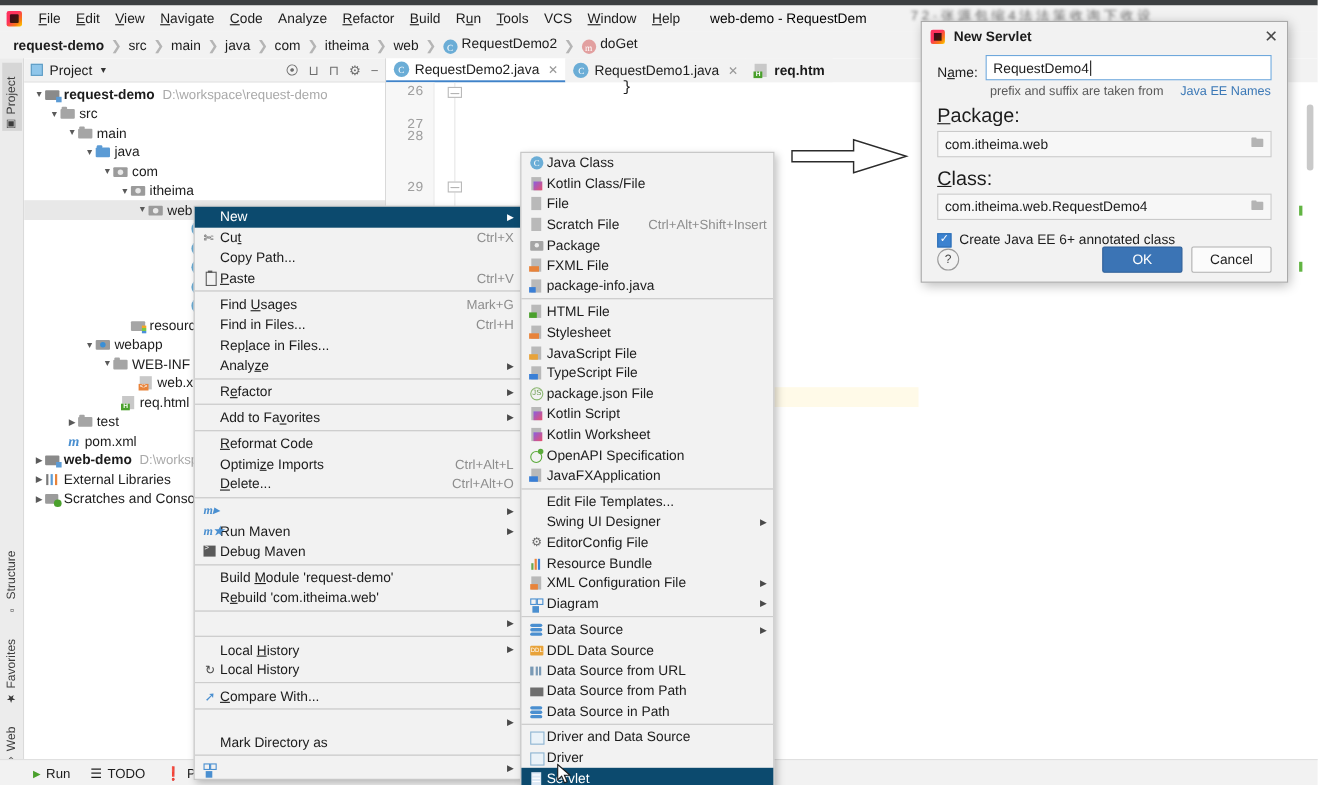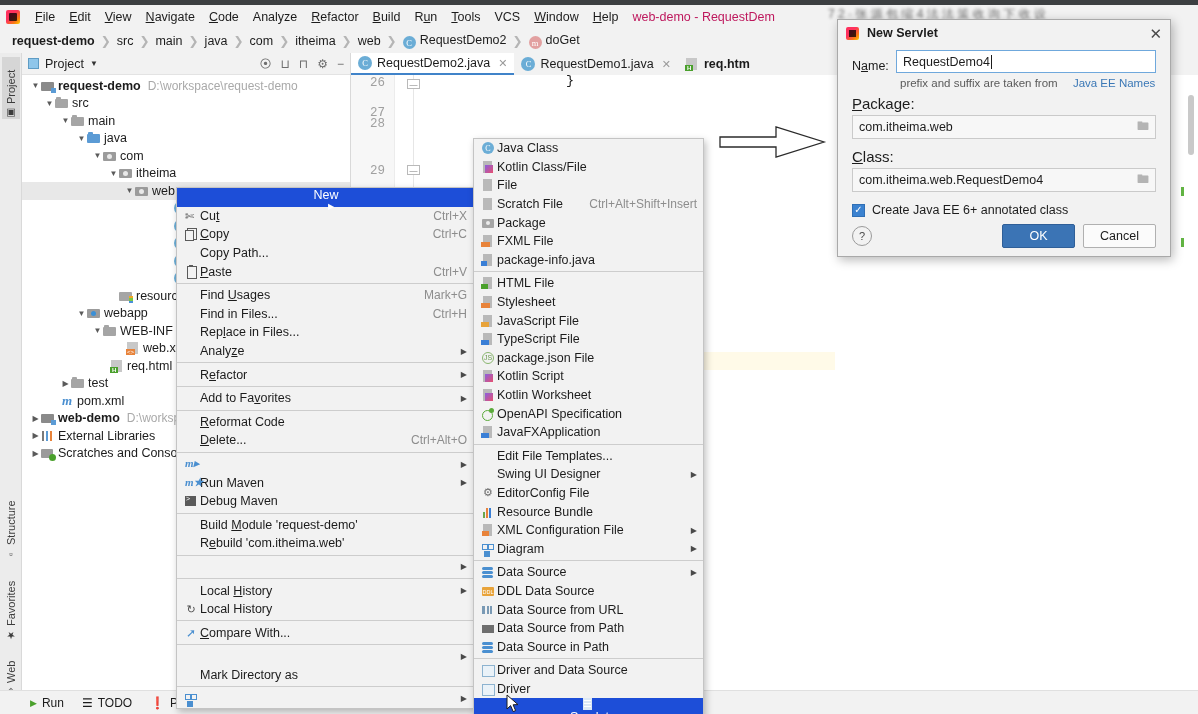--- a/index.html
+++ b/index.html
@@ -23,21 +23,21 @@
     background:linear-gradient(135deg,#fe315d 0%,#fe315d 40%,#f97a12 75%,#ffd400 100%);
     position:relative; flex:none;
   }
   .idea-logo::after{
     content:""; position:absolute; left:3px; top:3px; width:8px; height:8px;
     background:#000; opacity:.75; border-radius:1px;
   }
   .menubar .mi {
     padding:2px 7px; font-size:12.5px; color:#1c1c1c; white-space:nowrap; cursor:default;
   }
-  .win-title { margin-left:7px; color:#be185d; font-size:12.5px; white-space:nowrap;}
+  .win-title { margin-left:20px; color:#000000; font-size:12.5px; white-space:nowrap;}
 
   
   .crumbbar {
     position:absolute; left:0; top:29px; width:1198px; height:24px;
     background:#f2f2f2; display:flex; align-items:center; padding-left:12px;
   }
   .crumb { font-size:12.5px; color:#1c1c1c; white-space:nowrap; }
   .crumb.bold { font-weight:bold; }
   .crumb.sep { color:#b5b5b5; padding:0 6px; font-size:12px;}
   .cbadge {
@@ -162,21 +162,21 @@
   
   .ctxmenu{
     position:absolute; left:176px; top:187px; width:298px;
     background:#f2f2f2; border:1px solid #c4c4c4;
     box-shadow:2px 3px 7px rgba(0,0,0,.25); z-index:40; padding:0;
   }
   .mrow{
     height:18.6px; display:flex; align-items:center; padding:0 6px 0 8px;
     font-size:12.5px; white-space:nowrap; position:relative; color:#1c1c1c;
   }
-  .mrow.sel{ background:#1d4ed8; color:#fff;flex-direction:column; }
+  .mrow.sel{ background:#0c4a6e; color:#fff; }
   .mrow .mic{ width:15px; flex:none; display:flex; align-items:center; justify-content:flex-start; }
   .mrow .mlbl{ flex:1 1 auto; }
   .mrow .msc{ color:#8d8d8d; font-size:12px; margin-left:14px; }
   .mrow .sub{ margin-left:10px; font-size:8px; color:#4a4a4a; }
   .mrow.sel .sub{ color:#fff; }
   .msep{ height:1px; background:#dcdcdc; margin:2px 0; border-top:1px solid #cdcdcd; }
   u{ text-decoration:underline; }
 
   
   .submenu{
@@ -268,21 +268,21 @@
   .dlgbody{ padding:4px 14px 0 14px; position:relative; }
   .frow{ display:flex; align-items:flex-end; margin-bottom:0px; }
   .flabel{ font-size:12.5px; width:44px; flex:none; }
   .tinput{
     flex:1 1 auto; height:23px; background:#fff; border:1.5px solid #6fa8dc;
     padding:0 6px; display:flex; align-items:center; font-size:12.5px;
   }
   .caret{ width:1px; height:14px; background:#1c1c1c; margin-left:1px; }
   .hintrow{ font-size:11.5px; color:#5a5a5a; margin:4px 0 6px 48px; }
   .hintrow .lnk{ color:#3b78b6; margin-left:12px; }
-  .fl2{ font-size:15px; margin:0 0 3px 0; }
+  .fl2{ font-size:18px; margin:0 0 3px 0; }
   .rinput{
     height:24px; background:#f7f7f7; border:1px solid #cacaca; display:flex; align-items:center;
     padding:0 6px; font-size:12.5px; color:#1c1c1c; position:relative;
   }
   .rinput .fldicon{ margin-left:auto; color:#b4b4b4; font-size:12px; }
   .cbrow{ display:flex; align-items:center; margin-top:11px; }
   .cbox{
     width:13px;height:13px;background:#3b82d0;border:1px solid #2f6fb5;margin-right:7px;flex:none;
     color:#fff;font-size:10px;display:flex;align-items:center;justify-content:center;line-height:1;
   }
@@ -546,27 +546,20 @@
     <span class="sub">▶</span>
   </div>
   <div class="mrow">
     <span class="mic">
         <span class="gl scis">✄</span>
       </span>
     <span class="mlbl">Cu<u>t</u></span>
     <span class="msc">Ctrl+X</span>
   </div>
   <div class="mrow">
-    <span class="mic">
-        <span class="gl copyi"></span>
-      </span>
-    <span class="mlbl"><u>C</u>opy</span>
-    <span class="msc">Ctrl+C</span>
-  </div>
-  <div class="mrow">
     <span class="mic"></span>
     <span class="mlbl">Copy Path...</span>
   </div>
   <div class="mrow">
     <span class="mic">
         <span class="gl pastei"></span>
       </span>
     <span class="mlbl"><u>P</u>aste</span>
     <span class="msc">Ctrl+V</span>
   </div>
@@ -600,20 +593,25 @@
   <div class="mrow">
     <span class="mic"></span>
     <span class="mlbl">Add to Fa<u>v</u>orites</span>
     <span class="sub">▶</span>
   </div>
   <div class="msep"></div>
   <div class="mrow">
     <span class="mic"></span>
     <span class="mlbl"><u>R</u>eformat Code</span>
     <span class="msc"></span>
+  </div>
+  <div class="mrow">
+    <span class="mic"></span>
+    <span class="mlbl">Optimi<u>z</u>e Imports</span>
+    <span class="msc">Ctrl+Alt+L</span>
   </div>
   <div class="mrow">
     <span class="mic"></span>
     <span class="mlbl"><u>D</u>elete...</span>
     <span class="msc">Ctrl+Alt+O</span>
   </div>
   <div class="msep"></div>
   <div class="mrow">
     <span class="mic">
         <span class="gl mvn2">m▸</span>

